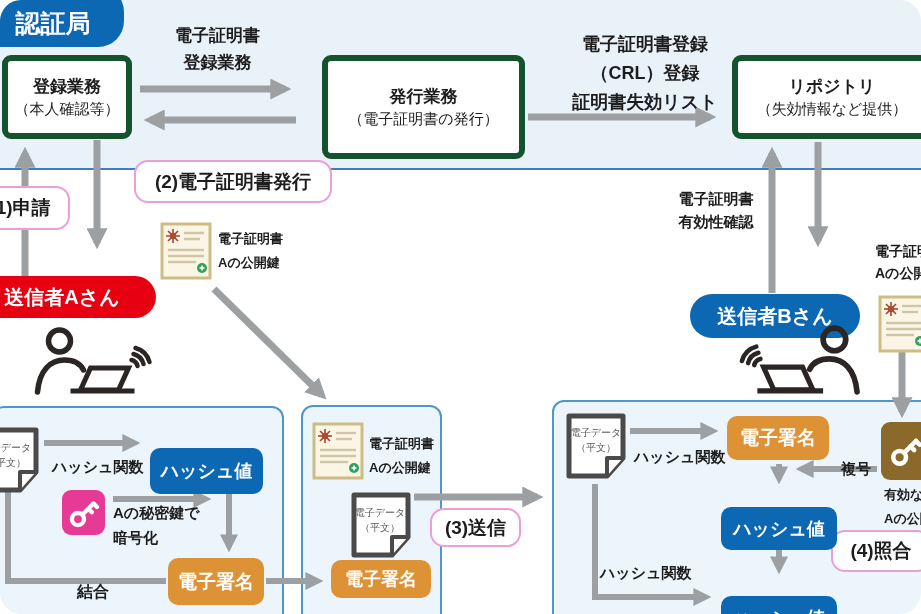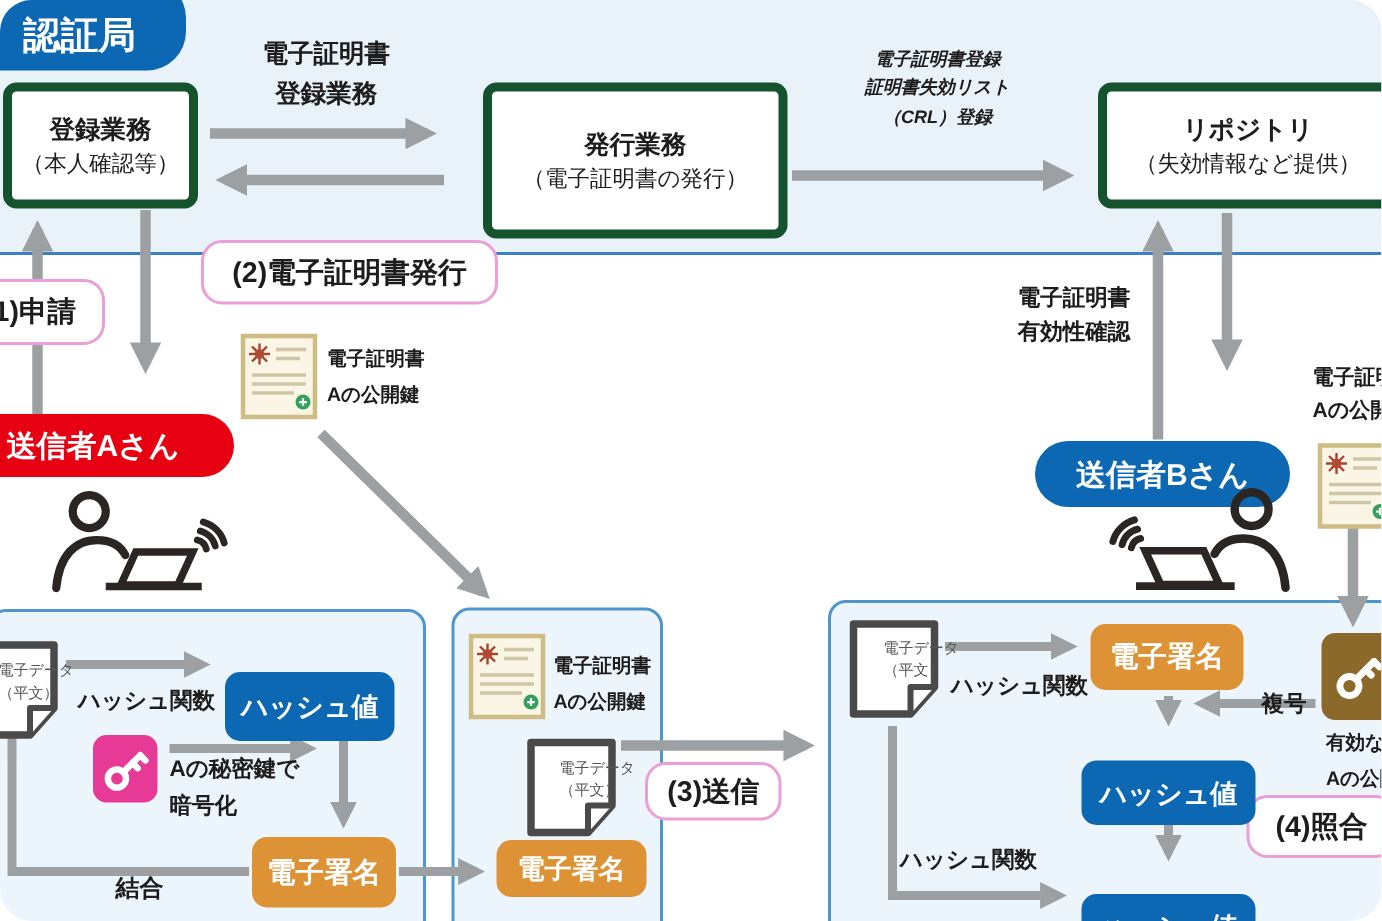--- a/index.html
+++ b/index.html
@@ -20,21 +20,21 @@
   .badge{color:#fff;font-weight:bold;font-size:20px;border-radius:24px;display:flex;align-items:center;
          justify-content:center;white-space:nowrap;}
   .cbox{color:#fff;font-weight:bold;display:flex;align-items:center;justify-content:center;
         border-radius:10px;white-space:nowrap;}
   .blue{background:#0d68b4;margin-top:20px;}
   .orange{background:#dd9335;}
   .red{background:#e60012;}
   .panel{background:#edf5fc;border:2px solid #4e96cb;border-radius:12px;box-sizing:border-box;}
   .lbl{font-weight:bold;font-size:15px;white-space:nowrap;}
   .small2l{font-weight:bold;font-size:13px;line-height:1.85;white-space:nowrap;}
-  .doc-text{font-size:10px;color:#555;text-align:left;line-height:1.5;white-space:nowrap;margin-left:23px;}
+  .doc-text{font-size:10px;color:#555;text-align:center;line-height:1.5;white-space:nowrap;}
   .keyicon{border-radius:9px;display:flex;align-items:center;justify-content:center;}
   .layer{position:absolute;left:0;top:0;}
   .ar{stroke:#9da0a3;fill:none;}
 </style>
 </head>
 <body>
 
 <div class="stage">
 
   <div class="abs band" style="left:0;top:0;width:921px;height:168px;"></div>
@@ -85,24 +85,24 @@
   </div>
   <div class="abs wbox" style="left:732px;top:55px;width:200px;height:84px;">
     <div class="t">リポジトリ</div>
     <div class="s">（失効情報など提供）</div>
   </div>
 
   <div class="abs alabel" style="left:140px;top:22px;width:155px;font-size:17px;line-height:1.6;">
     <div>電子証明書</div>
     <div>登録業務</div>
   </div>
-  <div class="abs alabel" style="left:540px;top:30px;width:170px;font-size:12px;line-height:1.62;font-style:italic;">
+  <div class="abs alabel" style="left:560px;top:30px;width:170px;font-size:18px;line-height:1.62;">
     <div>電子証明書登録</div>
+    <div>（CRL）登録</div>
     <div>証明書失効リスト</div>
-    <div>（CRL）登録</div>
   </div>
   <div class="abs alabel" style="left:666px;top:188px;width:100px;font-size:15px;line-height:1.5;">
     <div>電子証明書</div>
     <div>有効性確認</div>
   </div>
 
   <div class="abs step" style="left:-30px;top:186px;width:100px;height:44px;">
     <span>(1)申請</span>
   </div>
   <div class="abs step" style="left:134px;top:160px;width:198px;height:43px;">

